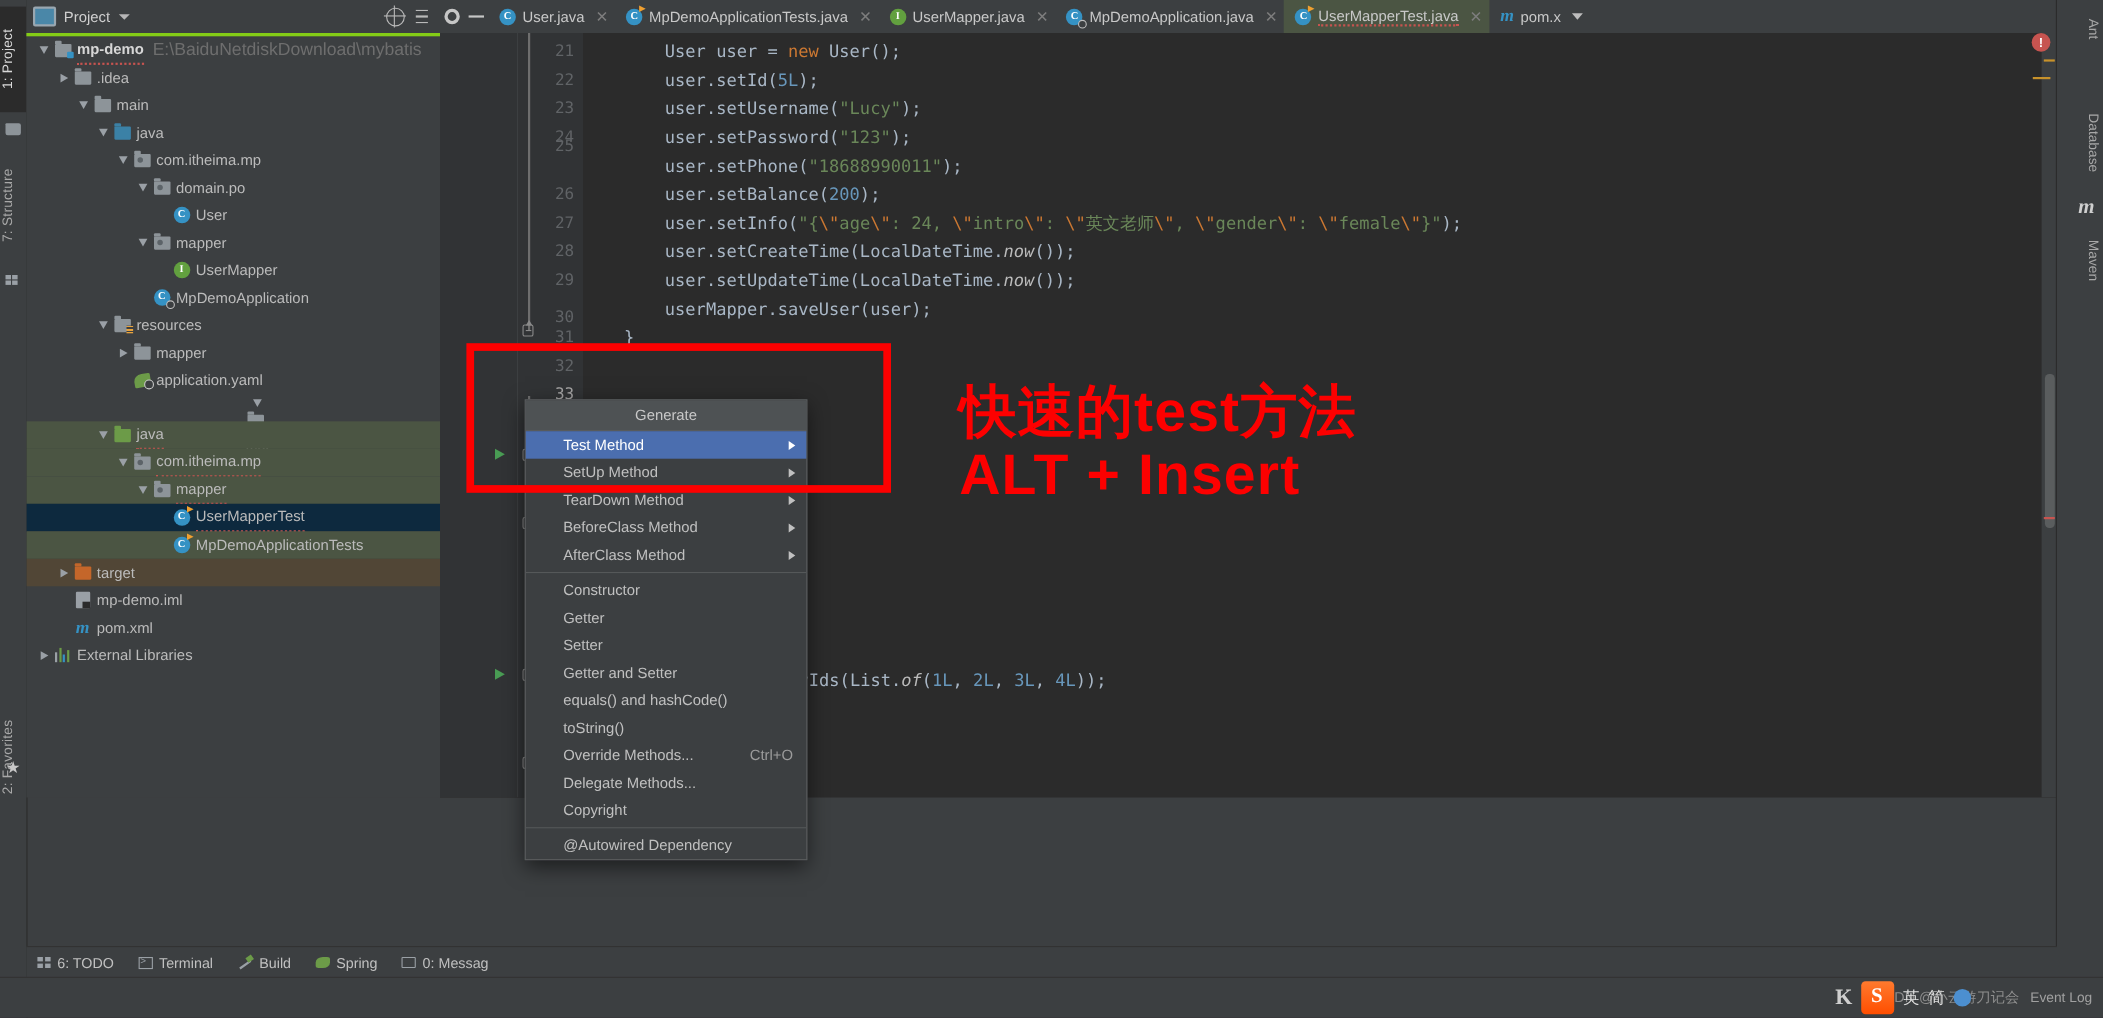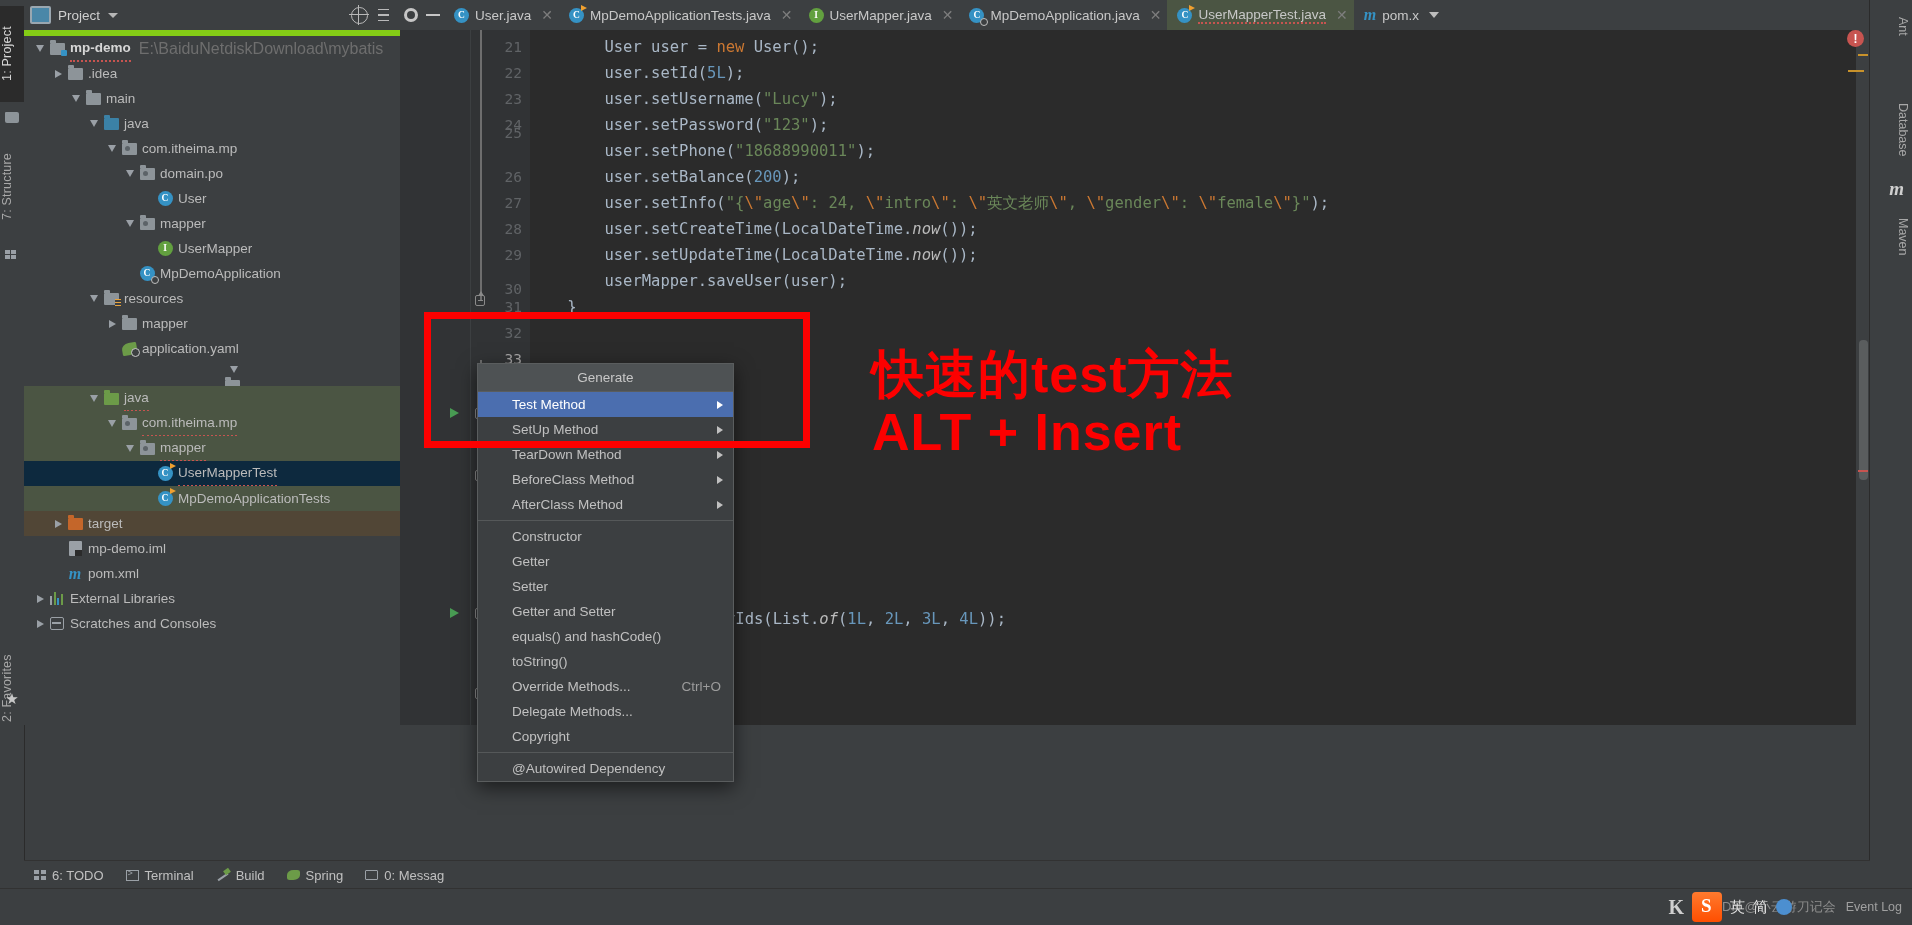--- a/index.html
+++ b/index.html
@@ -12,21 +12,21 @@
       writing-mode:vertical-rl;text-orientation:mixed;transform:rotate(180deg);
       white-space:nowrap;text-align:center;letter-spacing:.2px;}
   .vstrip .vtab.sel{background:#2b2b2b;color:#d8d8d8;}
   .vstrip .vicon{position:absolute;left:5px;width:14px;height:12px;}
   .folder-mini{background:#8d9499;border-radius:1px 2px 2px 2px;}
   .blocks-mini{width:13px;height:11px;}
   .blocks-mini i{display:block;float:left;width:5px;height:4px;background:#9aa0a6;margin:0 1px 1px 0;}
 
   
   .proj{position:absolute;left:24px;top:0;width:376px;height:725px;background:#3c3f41;}
-  .proj-head{height:30px;display:flex;align-items:center;padding:0 6px;border-bottom:6px solid #84cc16;}
+  .proj-head{height:30px;display:flex;align-items:center;padding:0 6px;border-bottom:3px solid #84cc16;}
   .proj-head .ph-icon{width:17px;height:14px;border:2px solid #9aa7b0;border-radius:2px;background:#4a87a8;margin-right:7px;}
   .proj-head .ph-title{font-size:13.5px;color:#cfcfcf;}
   .proj-head .chev{margin-left:8px;width:0;height:0;border-left:5px solid transparent;border-right:5px solid transparent;border-top:5px solid #b6b6b6;}
   .proj-head .spacer{flex:1}
   .ph-btn{width:22px;height:22px;display:flex;align-items:center;justify-content:center;margin-left:2px;}
   .target-ico{width:15px;height:15px;border:1.6px solid #b9b9b9;border-radius:50%;position:relative;}
   .target-ico:before,.target-ico:after{content:"";position:absolute;background:#b9b9b9;}
   .target-ico:before{left:-3px;top:6px;width:20px;height:1.6px;}
   .target-ico:after{top:-3px;left:6px;height:20px;width:1.6px;}
   .collapse-ico{width:15px;height:13px;position:relative;}
@@ -391,29 +391,20 @@
           </span>
           <span class="ic">
             <span class="bars">
               <i></i>
               <i></i>
               <i></i>
               <i></i>
             </span>
           </span>
           <span class="lbl">External Libraries</span>
-        </div>
-        <div class="row" style="padding-left: 8px;">
-          <span class="tw">
-            <span class="tri"></span>
-          </span>
-          <span class="ic">
-            <span class="scratch"></span>
-          </span>
-          <span class="lbl">Scratches and Consoles</span>
         </div>
       </div>
   </div>
 
   <div class="tabbar">
     <div class="tabgear">
         <div class="gear-ico"></div>
       </div>
     <div class="tabgear">
         <div class="minus-ico"></div>

